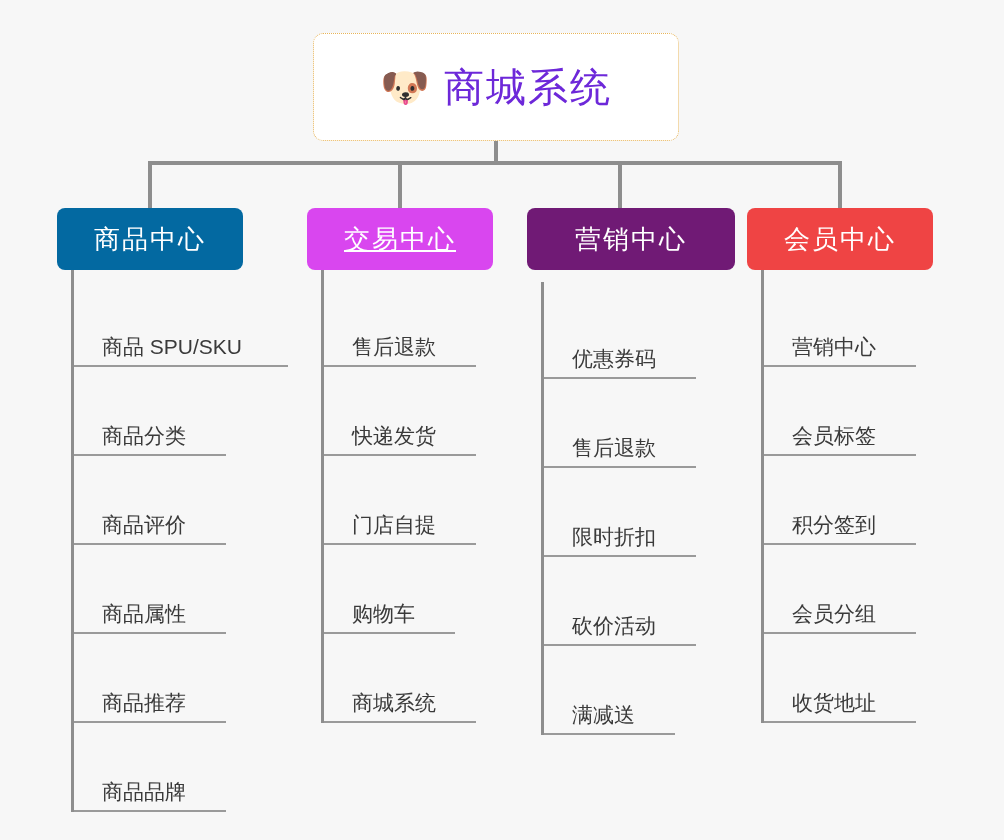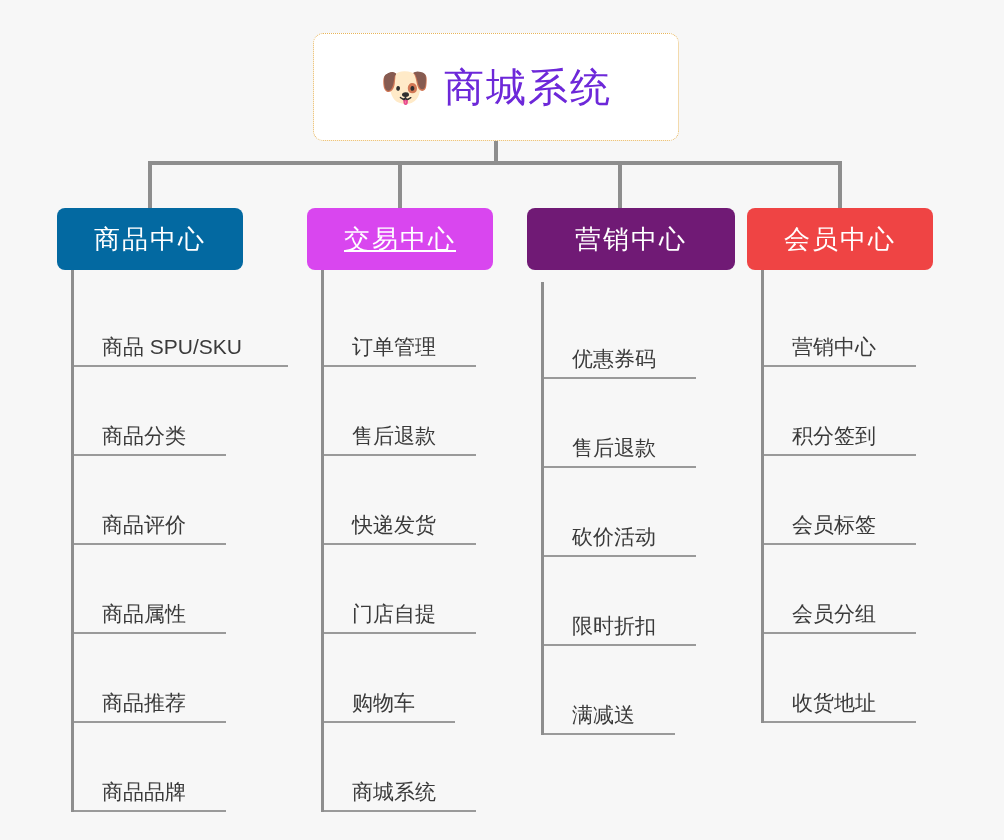--- a/index.html
+++ b/index.html
@@ -155,24 +155,20 @@
       </div>
     </div>
   </div>
 
   <div class="branch" style="left:307px; width:186px;">
     <div class="branch-header" style="width: 186px; background: #d946ef; text-decoration: underline;">
       <span>交易中心</span>
     </div>
     <div class="leaf-list" style="border-left-color: rgb(142, 142, 142);">
       <div class="leaf">
-        <span class="leaf-text">订单管理</span>
-        <span class="leaf-underline" style="width:152px;"></span>
-      </div>
-      <div class="leaf">
         <span class="leaf-text">售后退款</span>
         <span class="leaf-underline" style="width:152px;"></span>
       </div>
       <div class="leaf">
         <span class="leaf-text">快递发货</span>
         <span class="leaf-underline" style="width:152px;"></span>
       </div>
       <div class="leaf">
         <span class="leaf-text">门店自提</span>
         <span class="leaf-underline" style="width:152px;"></span>
@@ -195,52 +191,52 @@
     <div class="leaf-list" style="border-left-color: rgb(142, 142, 142); margin-top: 12px;">
       <div class="leaf">
         <span class="leaf-text">优惠券码</span>
         <span class="leaf-underline" style="width:152px;"></span>
       </div>
       <div class="leaf">
         <span class="leaf-text">售后退款</span>
         <span class="leaf-underline" style="width:152px;"></span>
       </div>
       <div class="leaf">
+        <span class="leaf-text">限时折扣</span>
+        <span class="leaf-underline" style="width:152px;"></span>
+      </div>
+      <div class="leaf">
         <span class="leaf-text">砍价活动</span>
-        <span class="leaf-underline" style="width:152px;"></span>
-      </div>
-      <div class="leaf">
-        <span class="leaf-text">限时折扣</span>
         <span class="leaf-underline" style="width:152px;"></span>
       </div>
       <div class="leaf">
         <span class="leaf-text">满减送</span>
         <span class="leaf-underline" style="width:131px;"></span>
       </div>
     </div>
   </div>
 
   <div class="branch" style="left:747px; width:186px;">
     <div class="branch-header" style="width: 186px; background: #ef4444;">
       <span>会员中心</span>
     </div>
     <div class="leaf-list" style="border-left-color: rgb(142, 142, 142);">
       <div class="leaf">
         <span class="leaf-text">营销中心</span>
         <span class="leaf-underline" style="width:152px;"></span>
       </div>
       <div class="leaf">
+        <span class="leaf-text">会员标签</span>
+        <span class="leaf-underline" style="width:152px;"></span>
+      </div>
+      <div class="leaf">
         <span class="leaf-text">积分签到</span>
         <span class="leaf-underline" style="width:152px;"></span>
       </div>
       <div class="leaf">
-        <span class="leaf-text">会员标签</span>
-        <span class="leaf-underline" style="width:152px;"></span>
-      </div>
-      <div class="leaf">
         <span class="leaf-text">会员分组</span>
         <span class="leaf-underline" style="width:152px;"></span>
       </div>
       <div class="leaf">
         <span class="leaf-text">收货地址</span>
         <span class="leaf-underline" style="width:152px;"></span>
       </div>
     </div>
   </div>
 

